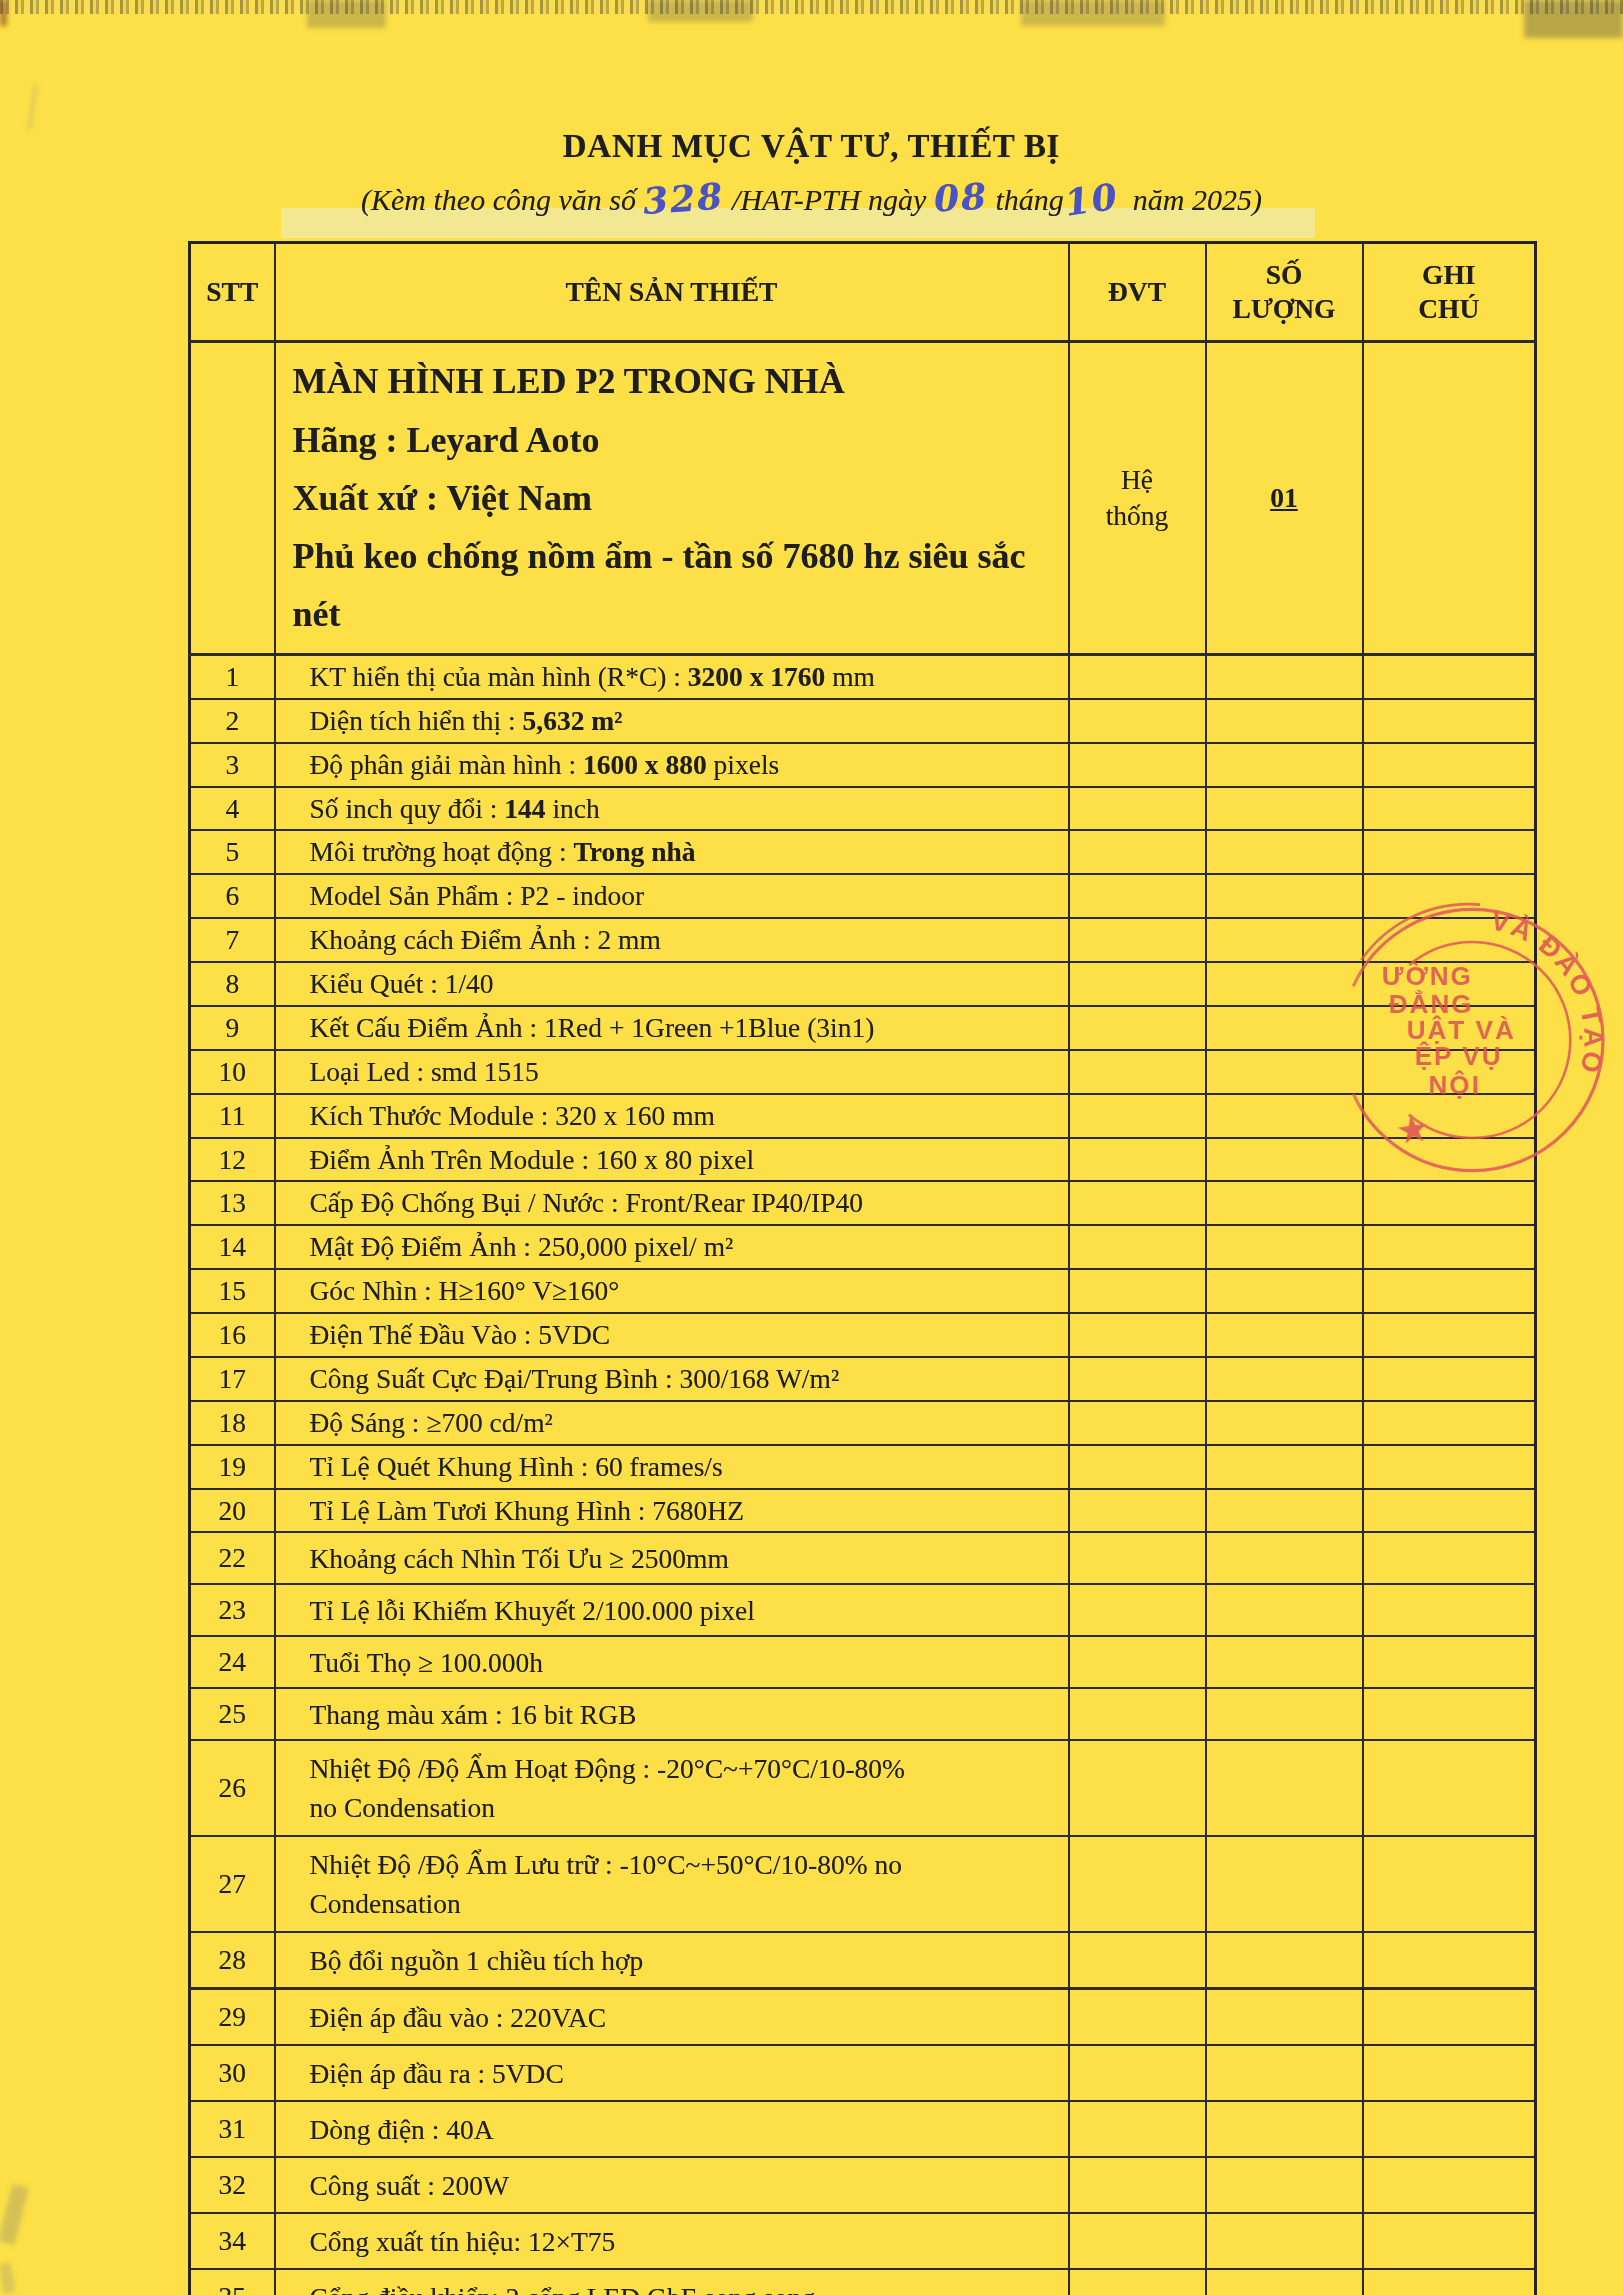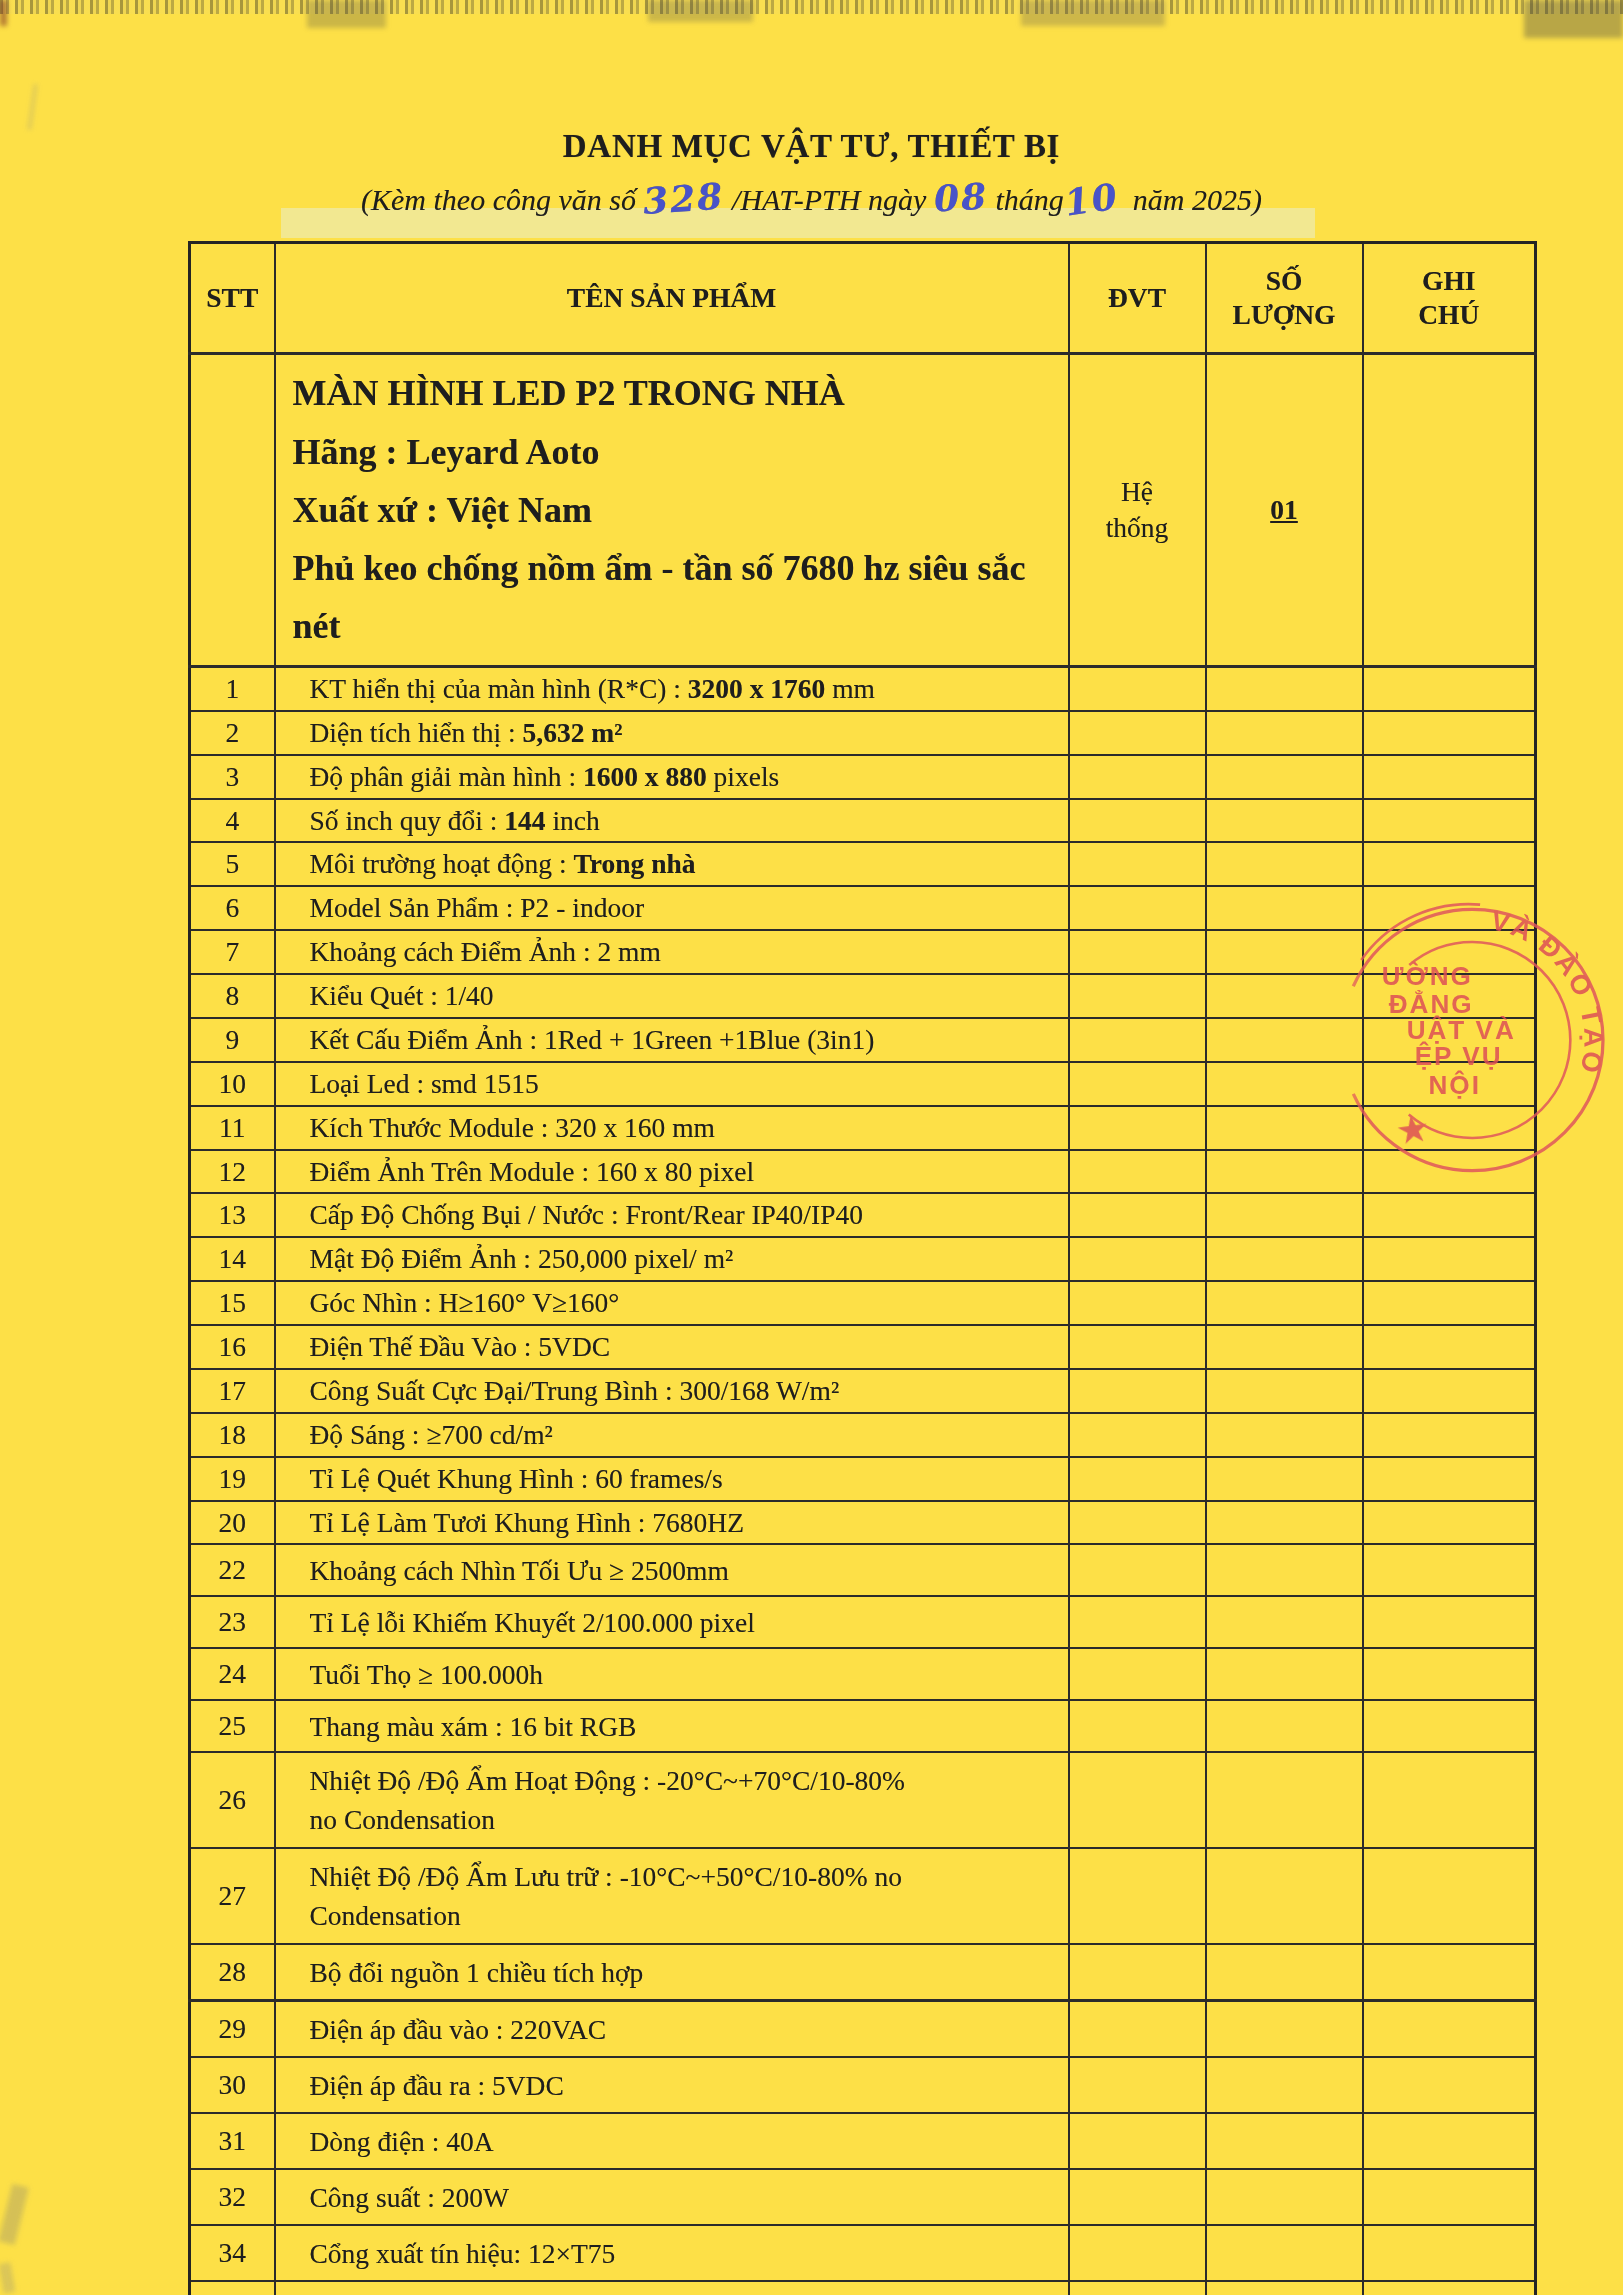--- a/index.html
+++ b/index.html
@@ -53,21 +53,21 @@
     position:absolute;left:188px;top:241px;width:1346px;
     border-collapse:collapse;table-layout:fixed;
     background:transparent;
   }
   table.spec td,table.spec th{
     border:2px solid #2b2b2b;
     font-size:27.5px;vertical-align:middle;
     text-shadow:0 0 0.4px rgba(25,25,25,.4);
   }
   table.spec{border:3.3px solid #242424;}
-  thead tr{height:111px;}
+  thead tr{height:99px;}
   thead th{
     font-size:29px;font-weight:bold;text-align:center;
     white-space:pre-line;line-height:1.25;border-bottom-width:3.3px !important;
   }
   tr.product-row{height:199px;}
   tr.product-row td{border-bottom-width:3.9px;}
   .product-name{
     text-align:left;padding:9.2px 11.8px 9.2px 17px;
   }
   .product-name div{
@@ -115,21 +115,21 @@
     <colgroup>
       <col style="width:85px">
         <col style="width:794px">
         <col style="width:137px">
       <col style="width:157px">
         <col style="width:173px">
     </colgroup>
     <thead>
       <tr>
         <th>STT</th>
-        <th>TÊN SẢN PHẨM</th>
+        <th>TÊN SẢN THIẾT</th>
         <th>ĐVT</th>
         <th>SỐ
 LƯỢNG</th>
         <th>GHI
 CHÚ</th>
       </tr>
     </thead>
     <tbody>
       <tr class="product-row">
         <td class="c-stt"></td>

